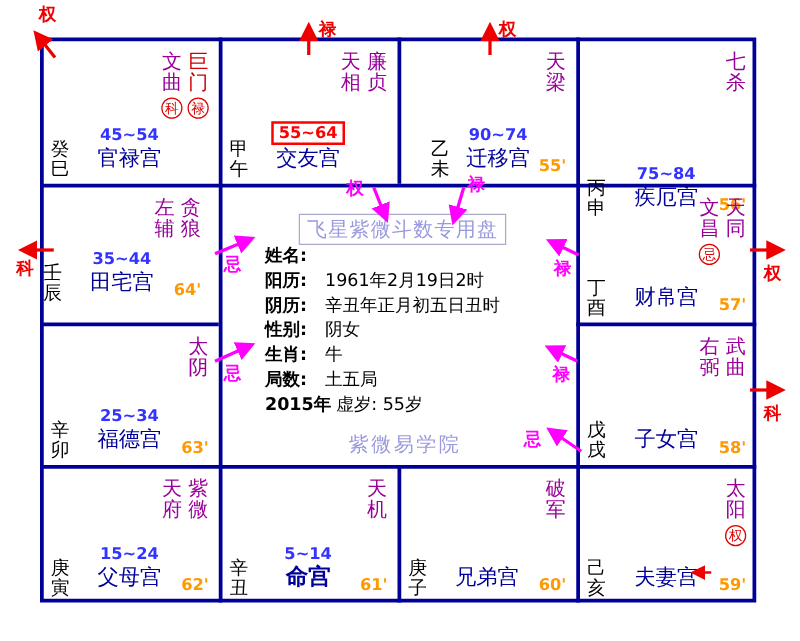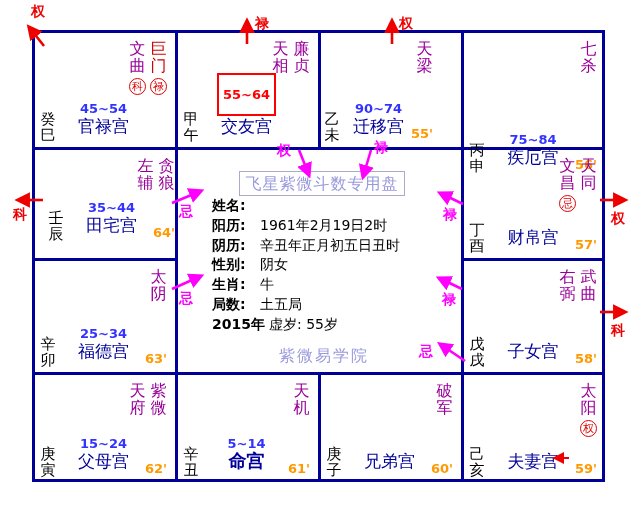--- a/index.html
+++ b/index.html
@@ -13,21 +13,21 @@
   .stars{position:absolute;top:10px;right:8px;display:flex;gap:4px;}
   .scol{display:flex;flex-direction:column;align-items:center;}
   .vtext{width:17px;line-height:17px;font-size:16px;text-align:center;word-break:break-all;}
   .star{color:#990099;}
   .star.red{color:#CC0000;}
   .mark{margin-top:4px;width:15px;height:15px;border:1px solid #DD0000;border-radius:50%;
         color:#DD0000;font-size:11px;line-height:15px;text-align:center;}
   .stem{position:absolute;left:8px;bottom:4px;color:#000;font-size:15px;width:16px;line-height:16px;}
   .age{position:absolute;bottom:31px;left:0;width:100%;text-align:center;
        font-size:13px;font-weight:bold;color:#3333FF;}
-  .age .boxed{color:#FF0000;border:2px solid #FF0000;padding:12px 4px;display:inline-block;}
+  .age .boxed{color:#FF0000;border:2px solid #FF0000;padding:0 4px;display:inline-block;}
   .pname{position:absolute;bottom:9px;left:0;width:100%;text-align:center;
          font-size:17px;color:#000099;}
   .pname.bold{font-weight:bold;font-size:18px;}
   .minute{position:absolute;bottom:6px;right:8px;font-size:13px;font-weight:bold;color:#FF9900;}
   
   .titlebox{position:absolute;left:239px;top:171px;width:164px;height:23px;
             border:1px solid #AAAACC;color:#9999DD;font-size:16px;letter-spacing:1px;
             text-align:center;line-height:23px;}
   .cfields{position:absolute;left:212px;top:196px;}
   .crow{height:19.8px;line-height:19.8px;font-size:14px;color:#000;white-space:nowrap;}
@@ -78,21 +78,21 @@
         </div>
       <div class="scol">
           <div class="vtext star">廉贞</div>
         </div>
     </div>
     <div class="stem vtext">甲午</div>
     <div class="age"><span class="boxed">55~64</span></div>
     <div class="pname">交友宫</div>
   </div>
 
-  <div class="cell" style="left:316px;top:30px;width:125px;height:117px">
+  <div class="cell" style="left:336px;top:30px;width:125px;height:117px">
     <div class="stars">
       <div class="scol">
           <div class="vtext star">天梁</div>
         </div>
     </div>
     <div class="stem vtext">乙未</div>
     <div class="age"><span>90~74</span></div>
     <div class="pname">迁移宫</div>
     <div class="minute">55'</div>
   </div>
@@ -102,21 +102,21 @@
       <div class="scol">
           <div class="vtext star">七杀</div>
         </div>
     </div>
     <div class="stem vtext">丙申</div>
     <div class="age"><span>75~84</span></div>
     <div class="pname">疾厄宫</div>
     <div class="minute">56'</div>
   </div>
 
-  <div class="cell" style="left:40px;top:147px;width:143px;height:99px">
+  <div class="cell" style="left:26px;top:147px;width:143px;height:99px">
     <div class="stars">
       <div class="scol">
           <div class="vtext star">左辅</div>
         </div>
       <div class="scol">
           <div class="vtext star">贪狼</div>
         </div>
     </div>
     <div class="stem vtext">壬辰</div>
     <div class="age"><span>35~44</span></div>

